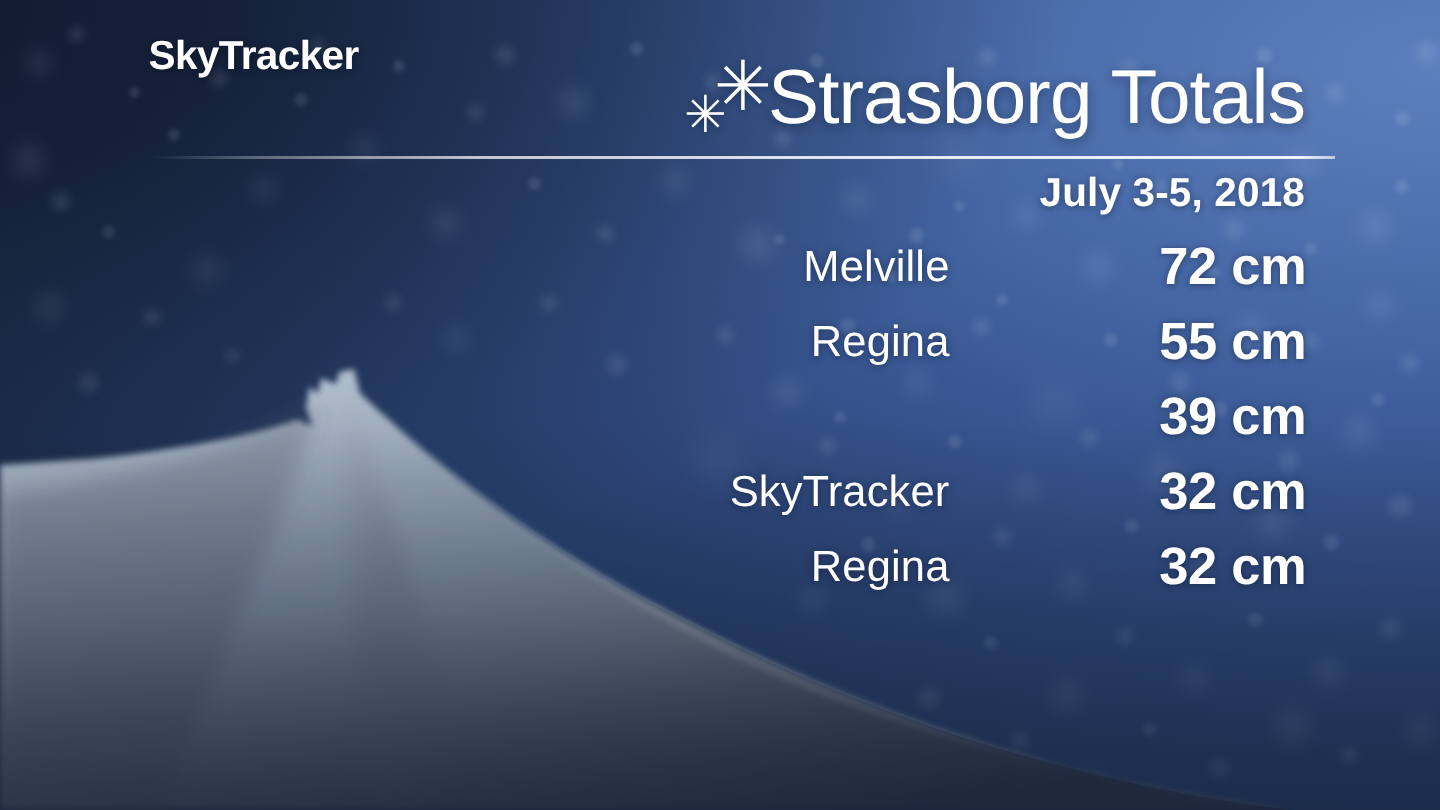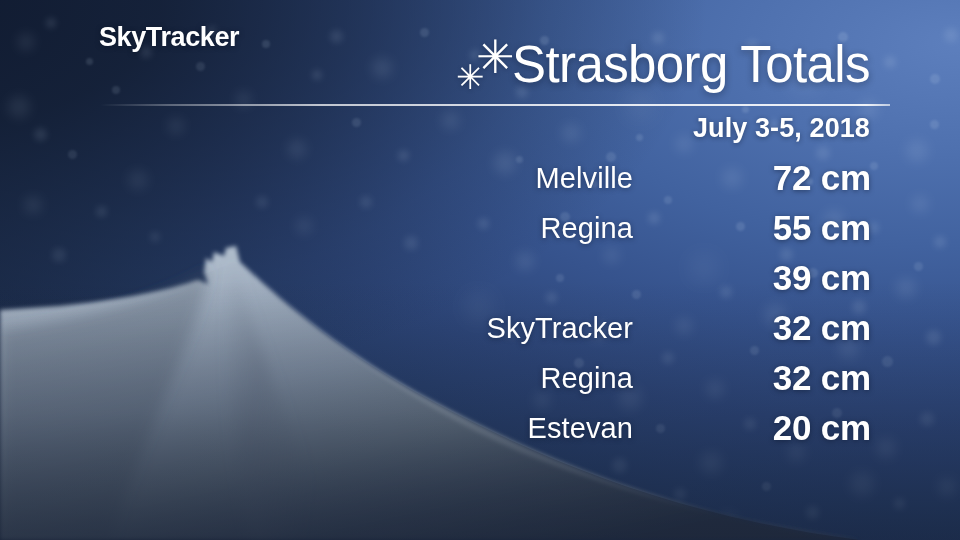--- a/index.html
+++ b/index.html
@@ -381,19 +381,15 @@
         <span class="amount">39 cm</span>
       </div>
       <div class="row">
         <span class="city">SkyTracker</span>
         <span class="amount">32 cm</span>
       </div>
       <div class="row">
         <span class="city">Regina</span>
         <span class="amount">32 cm</span>
       </div>
-      <div class="row">
-        <span class="city">Estevan</span>
-        <span class="amount">20 cm</span>
-      </div>
     </div>
 
 </div>
 
 </body></html>

